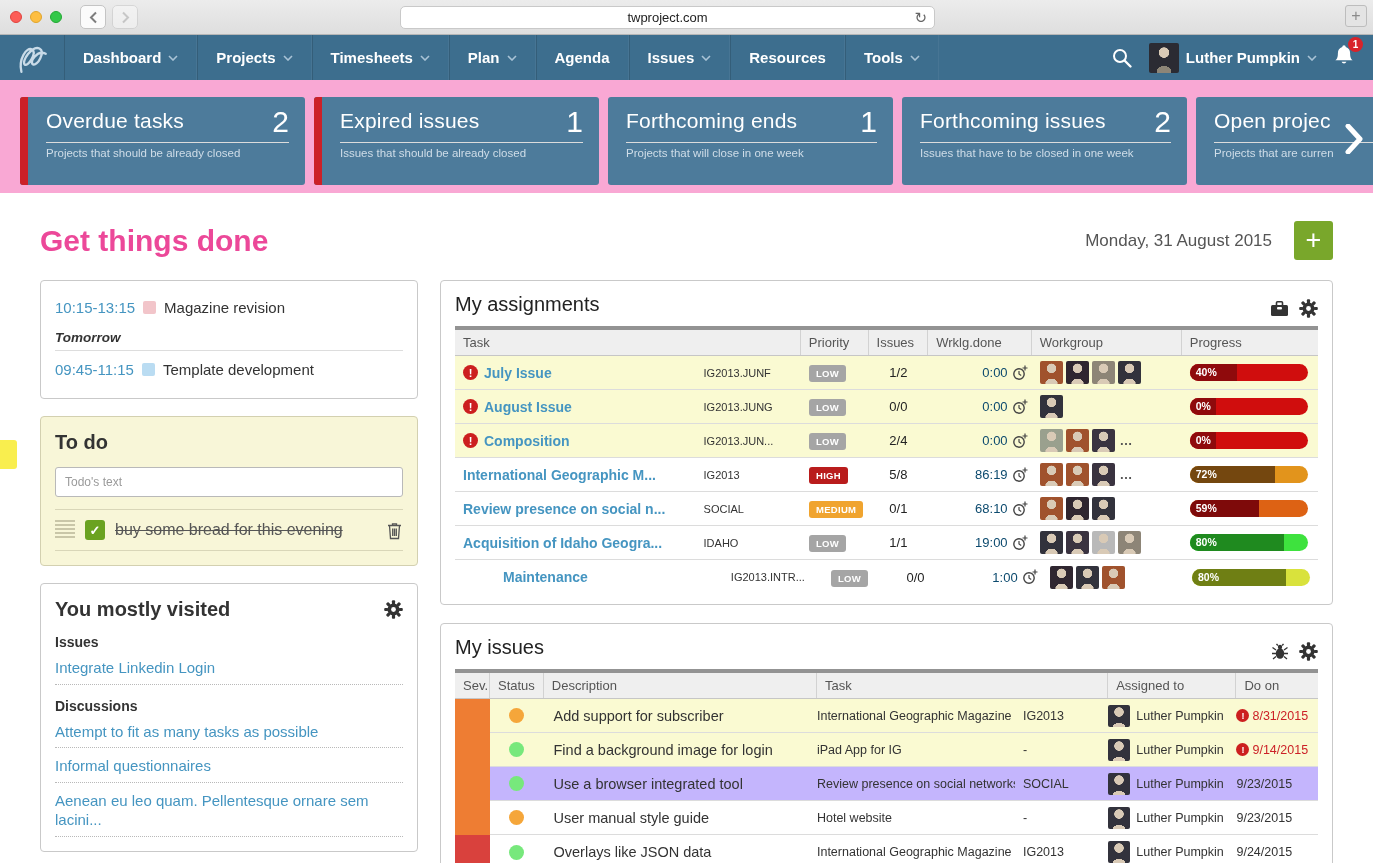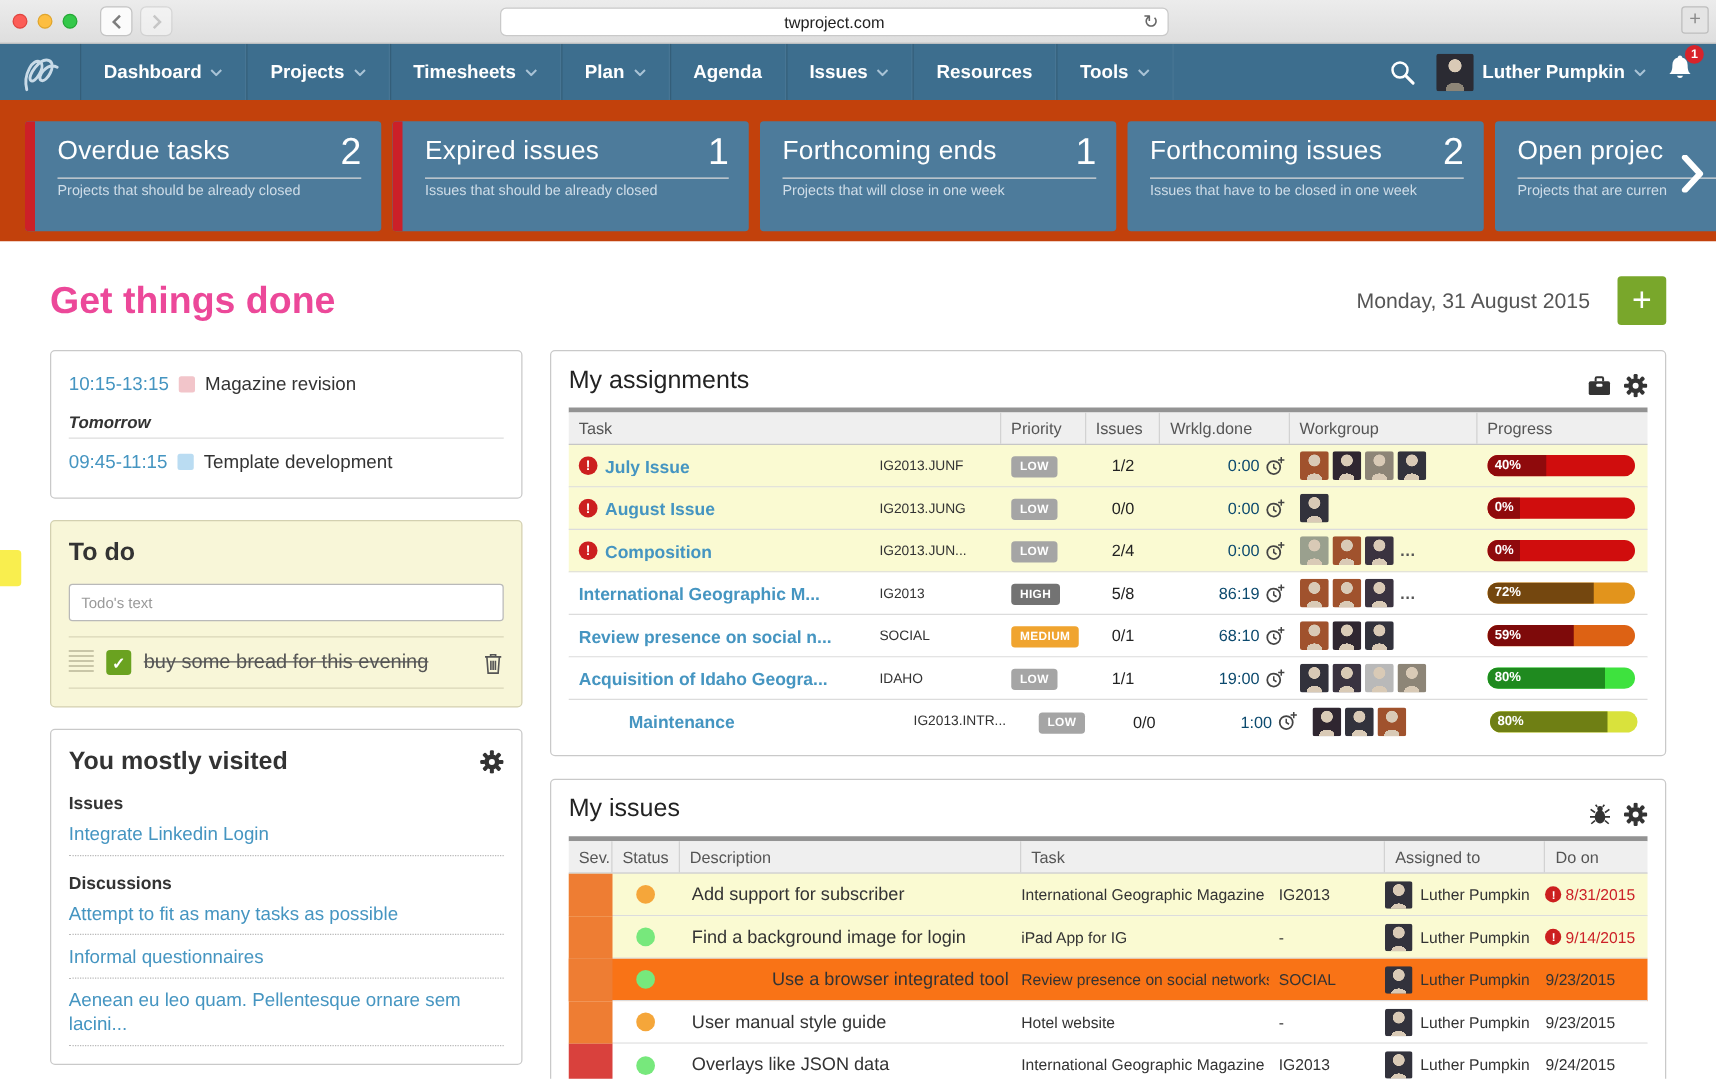--- a/index.html
+++ b/index.html
@@ -31,21 +31,21 @@
   .mitem:last-of-type { border-right:1px solid rgba(0,0,0,.14); }
   .spacer { flex:1; }
   .navright { display:flex; align-items:center; gap:16px; padding-right:18px; }
   .useravatar { width:30px; height:30px; border-radius:2px; }
   .username { font-size:15px; font-weight:bold; display:flex; gap:7px; align-items:center; }
   .bellwrap { position:relative; }
   .badge { position:absolute; top:-7px; right:-8px; background:#d8232a; color:#fff; font-size:10px; font-weight:bold;
            width:15px; height:15px; border-radius:50%; display:flex; align-items:center; justify-content:center; }
 
   
-  .banner { height:113px; background:#c2410c; display:flex; padding:17px 0 17px 20px; overflow:hidden; position:relative; }
+  .banner { height:113px; background:#f9a8d4; display:flex; padding:17px 0 17px 20px; overflow:hidden; position:relative; }
   .bcard { flex:0 0 285px; height:88px; background:#4d7b9b; border-radius:3px; margin-right:9px;
            position:relative; padding:12px 16px 0 18px; color:#fff; overflow:hidden; }
   .bcard.alert { padding-left:26px; }
   .alertstrip { position:absolute; left:0; top:0; bottom:0; width:8px; background:#cc2028; }
   .bcard .trow { display:flex; justify-content:space-between; align-items:flex-start; }
   .bcard .btitle { font-size:21px; font-weight:300; letter-spacing:.2px; }
   .bcard .bcount { font-size:30px; font-weight:300; line-height:1; margin-top:-2px; }
   .bcard .bsub { font-size:11.5px; color:#cfdde8; margin-top:4px; font-weight:300; }
   .bnext { position:absolute; right:4px; top:38px; width:30px; height:42px; display:flex; align-items:center; justify-content:center; }
 
@@ -476,21 +476,21 @@
                 <span class="pfill" style="background: rgb(143, 10, 12); width: 0%;">0%</span>
               </div>
             </div>
         </div>
 
         <div class="trow" style="background: rgb(255, 255, 255);">
           <div class="ctask">
               <a class="tlink">International Geographic M...</a>
             </div>
           <div class="ccode">IG2013</div>
-          <div class="cpri"><span class="badgep" style="background: #737373;">HIGH</span></div>
+          <div class="cpri"><span class="badgep" style="background: #b91c1c;">HIGH</span></div>
           <div class="ciss">5/8</div>
           <div class="cwrk">
               <span>86:19</span>
             <svg width="16" height="16" viewBox="0 0 16 16">
                 <circle cx="7" cy="9" r="5.2" fill="none" stroke="#444" stroke-width="1.4"></circle>
                 <path d="M7 6 v3 l2.2 1.4" fill="none" stroke="#444" stroke-width="1.2"></path>
                 <path d="M10.5 3 h5 M13 .5 v5" stroke="#444" stroke-width="1.2"></path>
               </svg>
             </div>
           <div class="cwg">
@@ -661,21 +661,21 @@
           <div class="casg">
               <span class="avatar" style="background: radial-gradient(circle at 50% 32%, rgb(217, 202, 182) 0px, rgb(217, 202, 182) 4.5px, rgba(0, 0, 0, 0) 5px), radial-gradient(10px 7px at 50% 22px, rgb(217, 202, 182) 0px, rgb(217, 202, 182) 60%, rgba(0, 0, 0, 0) 61%), rgb(50, 50, 60);"></span>
             <span>Luther Pumpkin</span>
             </div>
           <div class="cdoon">
               <span class="exc small">!</span>
             <span style="color: rgb(204, 33, 39);">9/14/2015</span>
             </div>
         </div>
 
-        <div class="trow" style="background: #f97316; text-align: right;">
+        <div class="trow" style="background: #c4b5fd;">
           <div class="csev">
               <div class="sevblock" style="background: rgb(238, 125, 51);"></div>
             </div>
           <div class="cst">
               <span class="dot" style="background: rgb(119, 232, 124);"></span>
             </div>
           <div class="cdesc">Use a browser integrated tool</div>
           <div class="citask">
               <span class="tname">Review presence on social networks</span>
             <span>SOCIAL</span>

